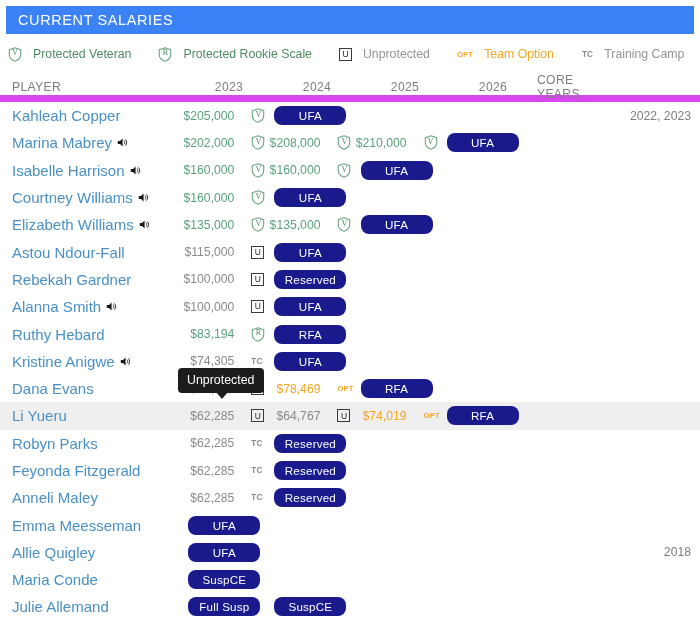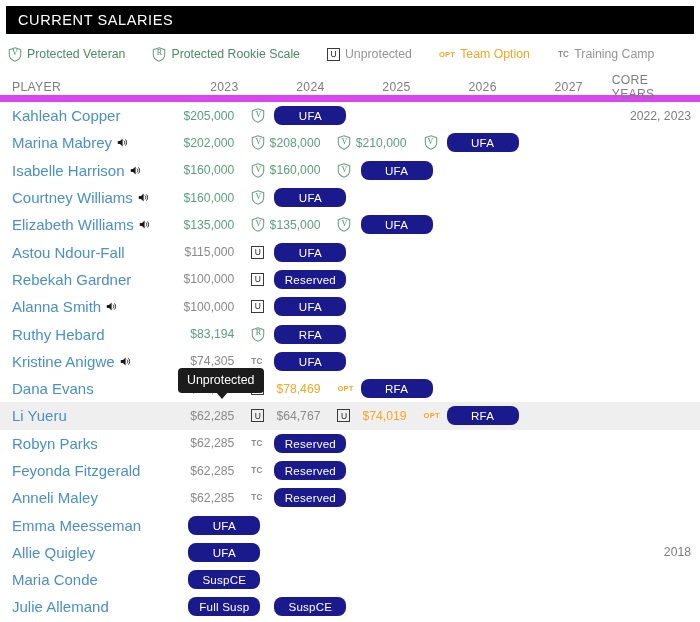--- a/index.html
+++ b/index.html
@@ -9,39 +9,39 @@
     background: #ffffff;
     font-family: "Liberation Sans", sans-serif;
     -webkit-font-smoothing: antialiased;
   }
   .page { position: relative; width: 700px; height: 622px; overflow: hidden; background:#fff; }
 
   
   .titlebar {
     position: absolute; left: 6px; top: 6px;
     width: 688px; height: 28px;
-    background: #000000;
+    background: #3b82f6;
     display: flex; align-items: center;
   }
   .titlebar .title {
     color: #ffffff;
     font-size: 14.5px;
     letter-spacing: 0.6px;
     padding-left: 12px;
     font-weight: 400;
   }
 
   
   .legend {
     position: absolute; left: 8px; top: 43px;
     width: 684px; height: 22px;
     display: flex; align-items: center;
   }
   .legend-item { display: flex; align-items: center; height: 20px; white-space: nowrap; }
-  .legend-item .lg-label { font-size: 12.3px; margin-left: 5px; }
+  .legend-item .lg-label { font-size: 12.3px; margin-left: 11px; }
 
   .lg-veteran   { margin-right: 27px; }
   .lg-rookie    { margin-right: 27px; }
   .lg-unprot    { margin-right: 27px; }
   .lg-opt       { margin-right: 28px; }
   .lg-tc        { margin-right: 0; }
 
   .lg-veteran .lg-label, .lg-rookie .lg-label { color:#4d8a63; }
   .lg-unprot .lg-label { color:#949494; }
   .lg-opt .lg-label    { color:#f5a623; }
@@ -209,23 +209,20 @@
         </div>
         <div class="c-year">
           <span class="yr">2024</span>
         </div>
         <div class="c-year">
           <span class="yr">2025</span>
         </div>
         <div class="c-year">
           <span class="yr">2026</span>
         </div>
-        <div class="c-year">
-          <span class="yr">2027</span>
-        </div>
         <div class="c-core">CORE YEARS</div>
       </div>
     <div id="tbody">
         <div class="row">
           <div class="c-player">
             <span class="pname">Kahleah Copper</span>
           </div>
           <div class="c-year">
             <div class="sal prot">
               <span class="amt">$205,000</span>

